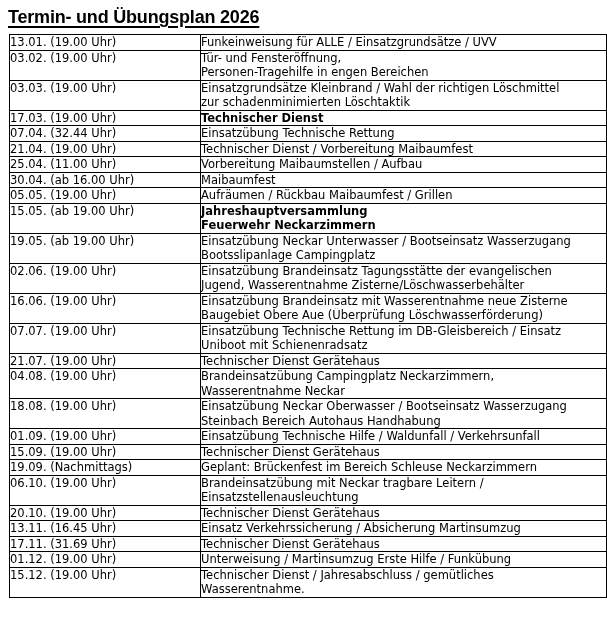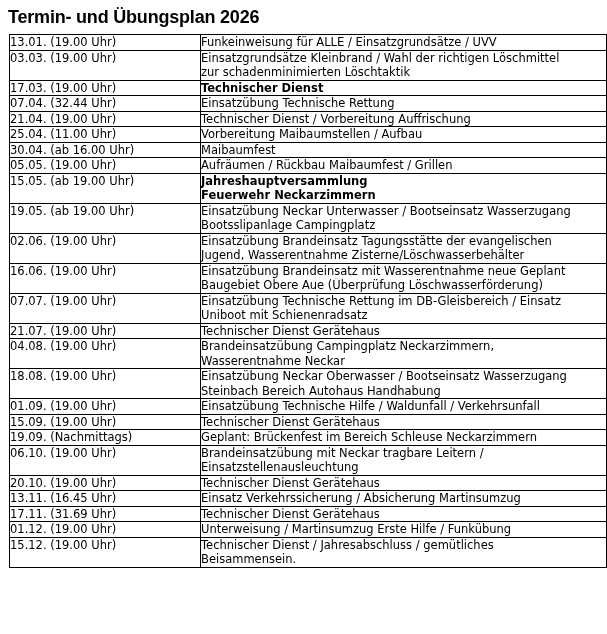--- a/index.html
+++ b/index.html
@@ -13,20 +13,21 @@
     height: 634px;
     font-family: "DejaVu Sans", sans-serif;
     color: #000000;
     overflow: hidden;
   }
   .page-title {
     font-family: "Liberation Sans", sans-serif;
     font-size: 18px;
     font-weight: bold;
     margin: 7px 0 0 8px;
+    text-decoration: underline;
     text-decoration-thickness: 2px;
     text-underline-offset: 3px;
     letter-spacing: -0.2px;
   }
   table.schedule {
     border-collapse: collapse;
     table-layout: fixed;
     margin: 6px 0 0 9px;
     width: 598px;
   }
@@ -61,20 +62,27 @@
 
 <table class="schedule">
   <tbody id="schedule-body">
   <tr>
     <td class="date-cell">13.01. (19.00 Uhr)</td>
     <td class="desc-cell">
           <div class="line">Funkeinweisung für ALLE / Einsatzgrundsätze / UVV</div>
         </td>
   </tr>
 
+  <tr>
+    <td class="date-cell">03.02. (19.00 Uhr)</td>
+    <td class="desc-cell">
+          <div class="line">Tür- und Fensteröffnung,</div>
+          <div class="line">Personen-Tragehilfe in engen Bereichen</div>
+        </td>
+  </tr>
 
   <tr>
     <td class="date-cell">03.03. (19.00 Uhr)</td>
     <td class="desc-cell">
           <div class="line">Einsatzgrundsätze Kleinbrand / Wahl der richtigen Löschmittel</div>
           <div class="line">zur schadenminimierten Löschtaktik</div>
         </td>
   </tr>
 
   <tr>
@@ -87,21 +95,21 @@
   <tr>
     <td class="date-cell">07.04. (32.44 Uhr)</td>
     <td class="desc-cell">
           <div class="line">Einsatzübung Technische Rettung</div>
         </td>
   </tr>
 
   <tr>
     <td class="date-cell">21.04. (19.00 Uhr)</td>
     <td class="desc-cell">
-          <div class="line">Technischer Dienst / Vorbereitung Auffrischung</div>
+          <div class="line">Technischer Dienst / Vorbereitung Maibaumfest</div>
         </td>
   </tr>
 
   <tr>
     <td class="date-cell">25.04. (11.00 Uhr)</td>
     <td class="desc-cell">
           <div class="line">Vorbereitung Maibaumstellen / Aufbau</div>
         </td>
   </tr>
 
@@ -139,21 +147,21 @@
     <td class="date-cell">02.06. (19.00 Uhr)</td>
     <td class="desc-cell">
           <div class="line">Einsatzübung Brandeinsatz Tagungsstätte der evangelischen</div>
           <div class="line">Jugend, Wasserentnahme Zisterne/Löschwasserbehälter</div>
         </td>
   </tr>
 
   <tr>
     <td class="date-cell">16.06. (19.00 Uhr)</td>
     <td class="desc-cell">
-          <div class="line">Einsatzübung Brandeinsatz mit Wasserentnahme neue Geplant</div>
+          <div class="line">Einsatzübung Brandeinsatz mit Wasserentnahme neue Zisterne</div>
           <div class="line">Baugebiet Obere Aue (Überprüfung Löschwasserförderung)</div>
         </td>
   </tr>
 
   <tr>
     <td class="date-cell">07.07. (19.00 Uhr)</td>
     <td class="desc-cell">
           <div class="line">Einsatzübung Technische Rettung im DB-Gleisbereich / Einsatz</div>
           <div class="line">Uniboot mit Schienenradsatz</div>
         </td>
@@ -237,17 +245,17 @@
     <td class="date-cell">01.12. (19.00 Uhr)</td>
     <td class="desc-cell">
           <div class="line">Unterweisung / Martinsumzug Erste Hilfe / Funkübung</div>
         </td>
   </tr>
 
   <tr>
     <td class="date-cell">15.12. (19.00 Uhr)</td>
     <td class="desc-cell">
           <div class="line">Technischer Dienst / Jahresabschluss / gemütliches</div>
-          <div class="line">Beisammensein.</div>
+          <div class="line">Wasserentnahme.</div>
         </td>
   </tr>
 </tbody>
 </table>
 
 </body></html>

